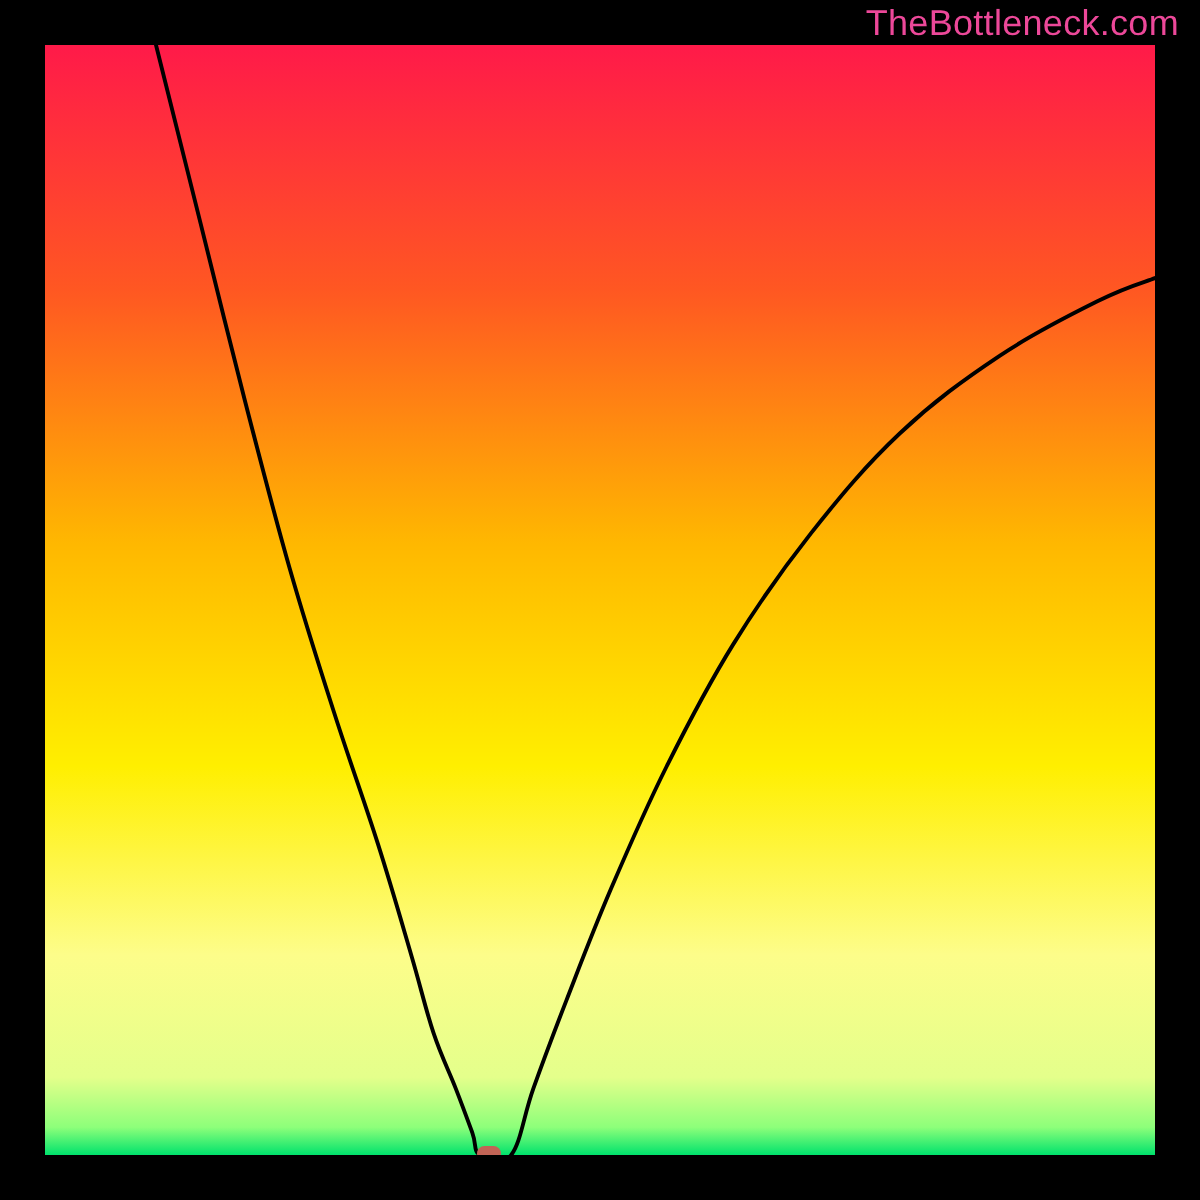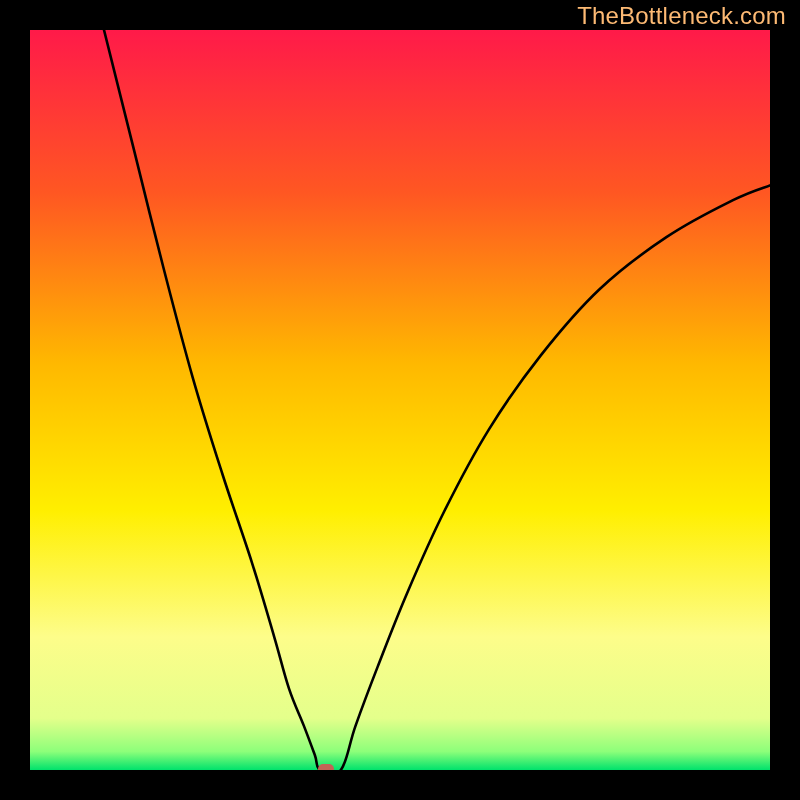--- a/index.html
+++ b/index.html
@@ -13,21 +13,21 @@
   }
   .frame {
     position: absolute;
     inset: 0;
     background: #000;
   }
   .watermark {
     position: absolute;
     top: 2px;
     right: 14px;
-    color: #fdba74;
+    color: #ec4899;
     font-size: 24px;
     font-weight: 500;
     letter-spacing: 0.2px;
     z-index: 5;
   }
   .plot {
     position: absolute;
     left: 30px;
     top: 30px;
     width: 740px;

